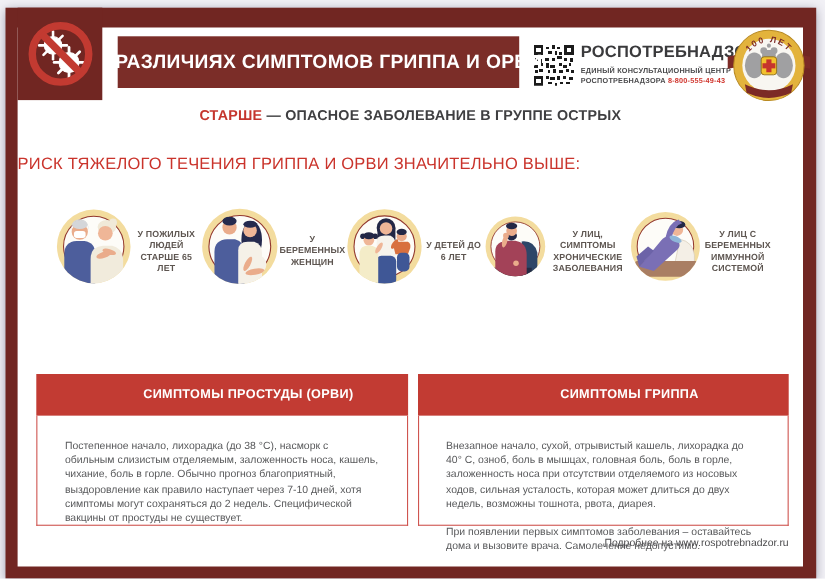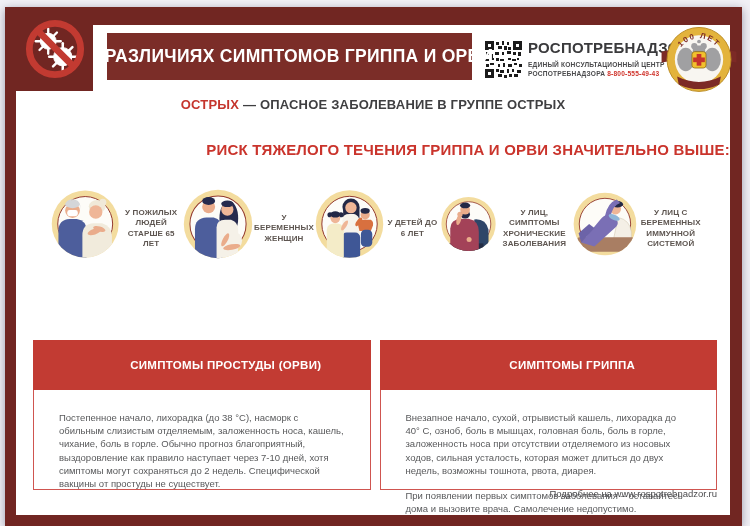--- a/index.html
+++ b/index.html
@@ -34,36 +34,36 @@
   .org-sub{margin-top:5px;font-size:6.6px;color:#4a4a4c;font-weight:bold;line-height:9px;letter-spacing:.2px;}
   .org-phone{color:#d0342c;}
   .emblem{position:absolute;left:644px;top:-3px;width:78px;height:78px;}
   
   .intro{
     position:absolute;left:0;right:0;top:71px;text-align:center;
     font-weight:bold;font-size:13px;line-height:17.5px;color:#3f3f41;letter-spacing:.2px;
   }
   .intro .term{color:#c5352d;}
   .risk-heading{
-    position:absolute;left:0;right:0;top:116px;text-align:right;
-    font-weight:bold;font-size:15px;color:#ca342c;letter-spacing:.2px;
+    position:absolute;left:0;right:0;top:116px;text-align:left;
+    font-weight:normal;font-size:15px;color:#ca342c;letter-spacing:.2px;
   }
   
   .groups{position:absolute;left:34px;right:34px;top:150px;display:flex;justify-content:space-between;}
   .group{width:132px;display:flex;flex-direction:row;align-items:center;}
   .group svg.ill{width:98px;height:98px;display:block;}
   .group-label{
     margin-top:9px;text-align:center;font-size:8px;font-weight:bold;
     color:#5d5550;line-height:10.5px;letter-spacing:.15px;
   }
   
   .boxes{position:absolute;left:17px;top:315px;width:684px;display:flex;gap:9px;}
   .sbox{flex:1;display:flex;flex-direction:column;}
   .sbox-header{
-    background:#c23b33;color:#ffffff;height:50px;display:flex;align-items:center;justify-content:center;
+    background:#c23b33;color:#ffffff;height:38px;display:flex;align-items:center;justify-content:center;
     font-weight:bold;font-size:11.5px;letter-spacing:.3px;padding-left:48px;
   }
   .sbox-body{
     border:1px solid #cf5550;border-top:none;background:#ffffff;
     padding:9px 13px 8px;font-size:9.5px;line-height:13.2px;color:#58595b;height:82px;
   }
   .sbox-body p{margin:12px;}
   
   .footer{position:absolute;right:13px;top:463px;font-size:9.5px;color:#4c4c4e;}
 </style>
@@ -174,21 +174,21 @@
       </g>
       <rect x="41" y="38" width="18" height="21" rx="3.5" fill="#f2c12e" stroke="#8a6a14" stroke-width="1"></rect>
       <g fill="#c6342c">
         <rect x="47" y="41" width="6" height="15"></rect>
         <rect x="42.5" y="45.5" width="15" height="6"></rect>
       </g>
       <path d="M22,70 Q50,84 78,70 L76,80 Q50,92 24,80 Z" fill="#7c2a26"></path>
     </svg>
 
     <div class="intro">
-      <span class="term">ОСТРЫХ</span>
+      <span class="term">СТАРШЕ</span>
       <span>—  ОПАСНОЕ ЗАБОЛЕВАНИЕ В ГРУППЕ ОСТРЫХ</span><br>
     </div>
     <div class="risk-heading">РИСК ТЯЖЕЛОГО ТЕЧЕНИЯ ГРИППА И ОРВИ ЗНАЧИТЕЛЬНО ВЫШЕ:</div>
 
     <div class="groups">
 
       <div class="group">
         <svg class="ill" viewBox="0 0 100 100">
           <defs>
               <clipPath id="c1">

